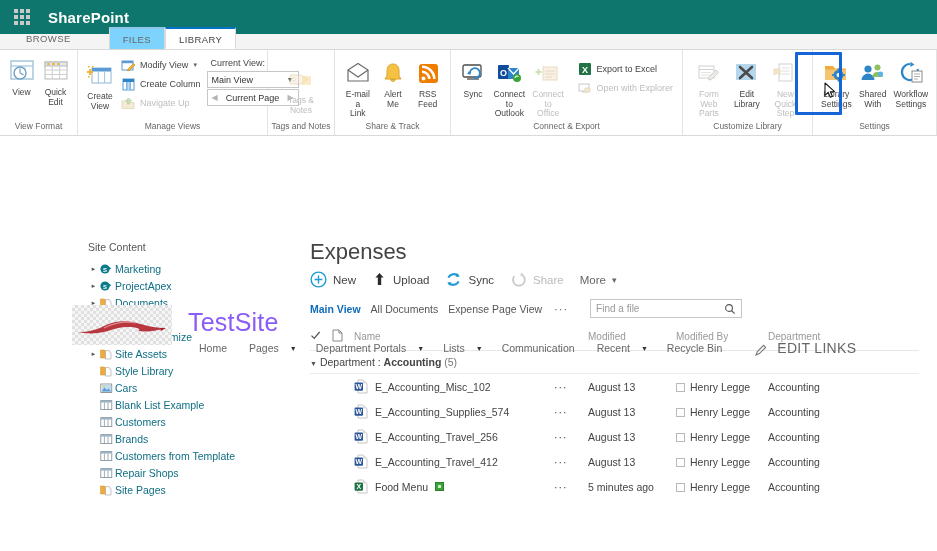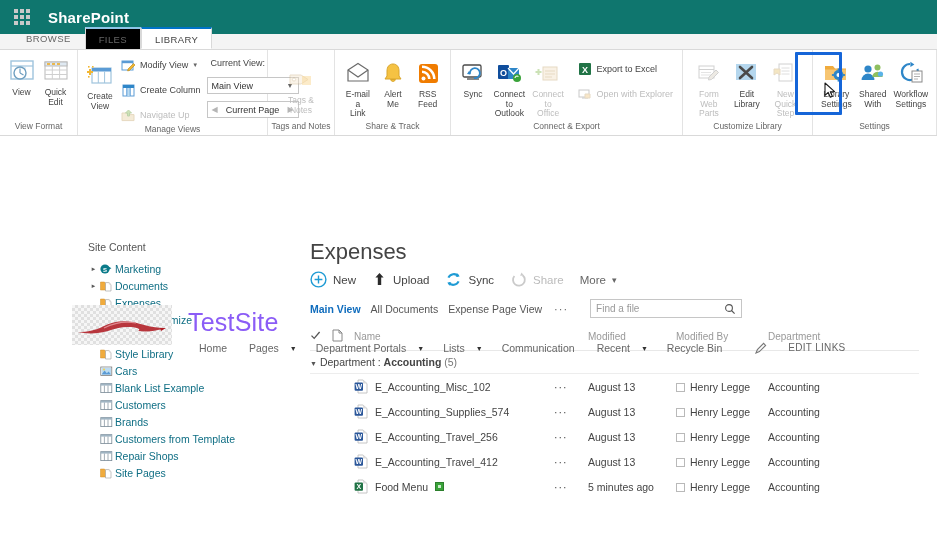--- a/index.html
+++ b/index.html
@@ -33,22 +33,22 @@
     display: flex; align-items: flex-end; padding-left: 12px;
     position: relative;
   }
   .rtab {
     font-size: 9.5px; color: #666; letter-spacing: .4px;
     padding: 4px 13px 4px 13px; height: 22px; line-height: 14px;
     cursor: pointer; background: transparent;
     border: 1px solid transparent; border-bottom: none;
   }
   .rtab.inactive-bordered {
-    background: #000000; border-color: #d9d9d9;
-    border-top: 2px solid #8ec6e8; color: #666;
+    background: #7dd3fc; border-color: #d9d9d9;
+    border-top: 2px solid #8ec6e8; color: #666; margin-left: 24px;
   }
   .rtab.active {
     background: #ffffff; border-color: #d9d9d9; border-bottom: 1px solid #fff;
     border-top: 2px solid #0072c6; color: #444; position: relative; z-index: 3;
   }
 
   
   .ribbon {
     height: 86px; background: #ffffff;
     border-bottom: 1px solid #d9d9d9;
@@ -75,21 +75,21 @@
   .rbtn .ico { width: 30px; height: 30px; display: flex; align-items: center; justify-content: center; }
 
   .rbtn-sm {
     display: flex; align-items: center; gap: 4px;
     padding: 1px 4px; cursor: pointer; height: 18px;
   }
   .rbtn-sm .lbl { font-size: 9px; color: #444; white-space: nowrap; }
   .rbtn-sm.disabled .lbl { color: #bdbdbd; }
   .rbtn-sm .ico16 { width: 15px; height: 15px; display:flex; align-items:center; justify-content:center; flex:none;}
 
-  .col-stack { display: flex; flex-direction: column; gap: 7px; padding-top: 2px; }
+  .col-stack { display: flex; flex-direction: column; gap: 1px; padding-top: 2px; }
   .cv-label { font-size: 9px; color: #444; padding: 2px 4px; }
   .cv-select {
     width: 92px; height: 17px; border: 1px solid #c6c6c6; background: #fff;
     font-size: 9px; color: #333; display: flex; align-items: center;
     padding: 0 4px; justify-content: space-between; cursor: pointer;
   }
   .cv-pager {
     width: 92px; height: 17px; border: 1px solid #c6c6c6; background: #fff;
     font-size: 9px; color: #333; display: flex; align-items: center;
     padding: 0 4px; justify-content: space-between; cursor: pointer;
@@ -117,22 +117,22 @@
   }
   .topnav {
     position: absolute; left: 188px; top: 203px;
     display: flex; align-items: center; gap: 0px;
   }
   .navitem {
     font-size: 10.5px; color: #666; padding: 3px 11px; cursor: pointer; white-space: nowrap;
   }
   .navcaret { font-size: 7px; color: #333; cursor: pointer; padding: 3px 8px 3px 0; }
   .editlinks {
-    font-size: 10px; color: #666; display: flex; align-items: flex-start;
-    gap: 21px; padding-left: 22px; cursor: pointer; letter-spacing: .3px;
+    font-size: 14px; color: #666; display: flex; align-items: flex-end;
+    gap: 10px; padding-left: 22px; cursor: pointer; letter-spacing: .3px;
   }
 
   
   .content { display: flex; padding-top: 8px; }
   .sidebar { width: 310px; padding-left: 88px; padding-top: 2px; }
   .sb-title { font-size: 10.5px; color: #555; margin-bottom: 7px; }
   .tree-item {
     display: flex; align-items: center; height: 17px;
     font-size: 10.5px; color: #0b6e87; cursor: pointer; white-space: nowrap;
   }
@@ -597,20 +597,31 @@
       <span class="t-icon">
         <svg width="13" height="12" viewBox="0 0 13 12">
             <circle cx="5" cy="6" r="4.6" fill="#0b7b8a"></circle>
             <path d="M7 2.6 l4.4 2.6 l-4.4 2.6 z" fill="#0b7b8a"></path>
             <text x="4.9" y="8.6" font-size="6" fill="#fff" text-anchor="middle" font-family="Liberation Sans, sans-serif" font-weight="bold">S</text>
           </svg>
       </span>
       <span class="t-label">Marketing</span>
     </div>
 
+    <div class="tree-item">
+      <span class="twisty">►</span>
+      <span class="t-icon">
+        <svg width="13" height="12" viewBox="0 0 13 12">
+            <circle cx="5" cy="6" r="4.6" fill="#0b7b8a"></circle>
+            <path d="M7 2.6 l4.4 2.6 l-4.4 2.6 z" fill="#0b7b8a"></path>
+            <text x="4.9" y="8.6" font-size="6" fill="#fff" text-anchor="middle" font-family="Liberation Sans, sans-serif" font-weight="bold">S</text>
+          </svg>
+      </span>
+      <span class="t-label">ProjectApex</span>
+    </div>
 
 
     <div class="tree-item">
       <span class="twisty">►</span>
       <span class="t-icon">
         <svg width="13" height="12" viewBox="0 0 13 12">
             <path d="M0.5 2 h4 l1 1.2 h4 V10 H0.5 Z" fill="#f0ab3d" stroke="#d08f28" stroke-width=".5"></path>
             <path d="M5.5 2.6 h3.4 l2.1 2 V11 H5.5 Z" fill="#fff" stroke="#9a9a9a" stroke-width=".6"></path>
             <path d="M8.9 2.6 v2 h2.1 z" fill="#d8d8d8"></path>
           </svg>

